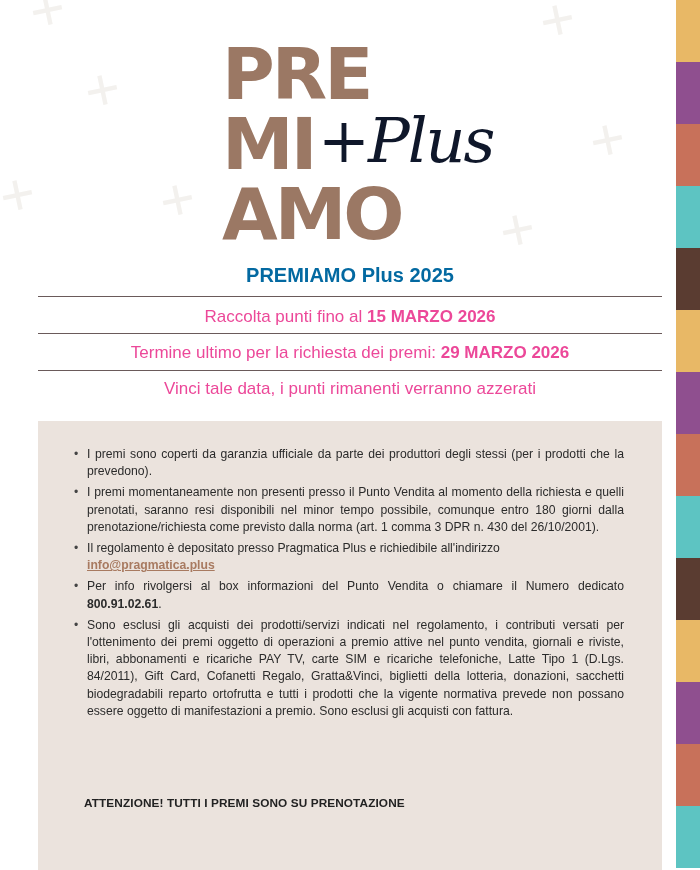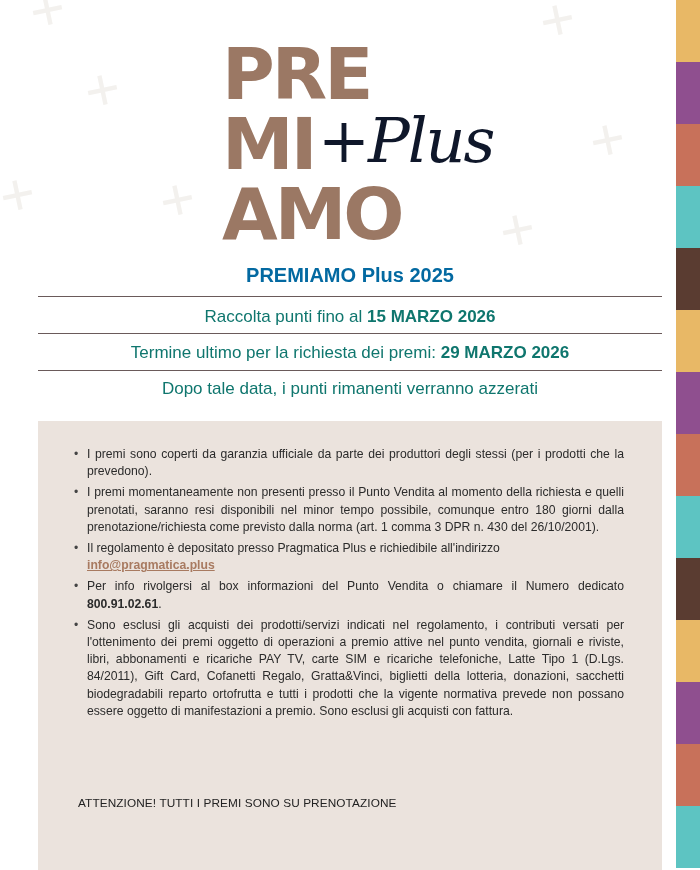--- a/index.html
+++ b/index.html
@@ -20,37 +20,37 @@
   .logo .plus {
     position:absolute; left:96px; top:72px; font-family:"DejaVu Serif", serif; font-style:italic;
     color:#0f172a; font-size:62px; line-height:1; letter-spacing:-2px;
   }
   .title {
     position:absolute; left:38px; width:624px; top:264px; text-align:center;
     font-weight:bold; font-size:20px; color:#0369a1;
   }
   .rule { position:absolute; left:38px; width:624px; height:1px; background:#6a5a5a; }
   .line {
-    position:absolute; left:38px; width:624px; text-align:center; font-size:17px; color:#0f766e;
+    position:absolute; left:38px; width:624px; text-align:center; font-size:17px; color:#ec4899;
   }
   .line b { font-weight:bold; }
   .box {
     position:absolute; left:38px; top:421px; width:624px; height:449px;
     background:#ebe3dd;
   }
   ul.terms { list-style:none; margin:0; padding:0; position:absolute; left:38px; top:25px; width:548px; }
   ul.terms li {
     position:relative; padding-left:11px; font-size:12.2px; line-height:17.2px;
     text-align:justify; color:#2b2b2b; margin-bottom:4px;
   }
   ul.terms li::before { content:"•"; position:absolute; left:-2px; top:0; color:#444; }
   .link { color:#a87a60; text-decoration:underline; font-weight:bold; }
   .phone { font-weight:bold; }
   .attn {
-    position:absolute; left:40px; top:375px; font-weight:normal; font-size:11.8px; color:#222;
+    position:absolute; left:46px; top:375px; font-weight:bold; font-size:11.8px; color:#222;
     letter-spacing:0.1px;
   }
 </style>
 </head>
 <body>
 
 <div class="deco" style="left:30px;top:-20px;">+</div>
 <div class="deco" style="left:85px;top:60px;">+</div>
 <div class="deco" style="left:0px;top:165px;">+</div>
 <div class="deco" style="left:160px;top:170px;">+</div>
@@ -85,21 +85,21 @@
 <div class="title">PREMIAMO Plus 2025</div>
 <div class="rule" style="top:296px;"></div>
 <div class="line" style="top:307px;">
   <span>Raccolta punti fino al </span><b>15 MARZO 2026</b>
 </div>
 <div class="rule" style="top:333px;"></div>
 <div class="line" style="top:343px;">
   <span>Termine ultimo per la richiesta dei premi: </span><b>29 MARZO 2026</b>
 </div>
 <div class="rule" style="top:370px;"></div>
-<div class="line" style="top:379px;">Dopo tale data, i punti rimanenti verranno azzerati</div>
+<div class="line" style="top:379px;">Vinci tale data, i punti rimanenti verranno azzerati</div>
 
 <div class="box">
   <ul class="terms">
     <li><span>I premi sono coperti da garanzia ufficiale da parte dei produttori degli stessi (per i prodotti che la prevedono).</span></li>
     <li><span>I premi momentaneamente non presenti presso il Punto Vendita al momento della richiesta e quelli prenotati, saranno resi disponibili nel minor tempo possibile, comunque entro 180 giorni dalla prenotazione/richiesta come previsto dalla norma (art. 1 comma 3 DPR n. 430 del 26/10/2001).</span></li>
     <li><span>Il regolamento è depositato presso Pragmatica Plus e richiedibile all'indirizzo </span><br><a class="link" href="info@pragmatica.plus">info@pragmatica.plus</a></li>
     <li><span>Per info rivolgersi al box informazioni del Punto Vendita o chiamare il Numero dedicato </span><span class="phone">800.91.02.61</span><span>.</span></li>
     <li><span>Sono esclusi gli acquisti dei prodotti/servizi indicati nel regolamento, i contributi versati per l'ottenimento dei premi oggetto di operazioni a premio attive nel punto vendita, giornali e riviste, libri, abbonamenti e ricariche PAY TV, carte SIM e ricariche telefoniche, Latte Tipo 1 (D.Lgs. 84/2011), Gift Card, Cofanetti Regalo, Gratta&amp;Vinci, biglietti della lotteria, donazioni, sacchetti biodegradabili reparto ortofrutta e tutti i prodotti che la vigente normativa prevede non possano essere oggetto di manifestazioni a premio. Sono esclusi gli acquisti con fattura.</span></li>
   </ul>
   <div class="attn">ATTENZIONE! TUTTI I PREMI SONO SU PRENOTAZIONE</div>

